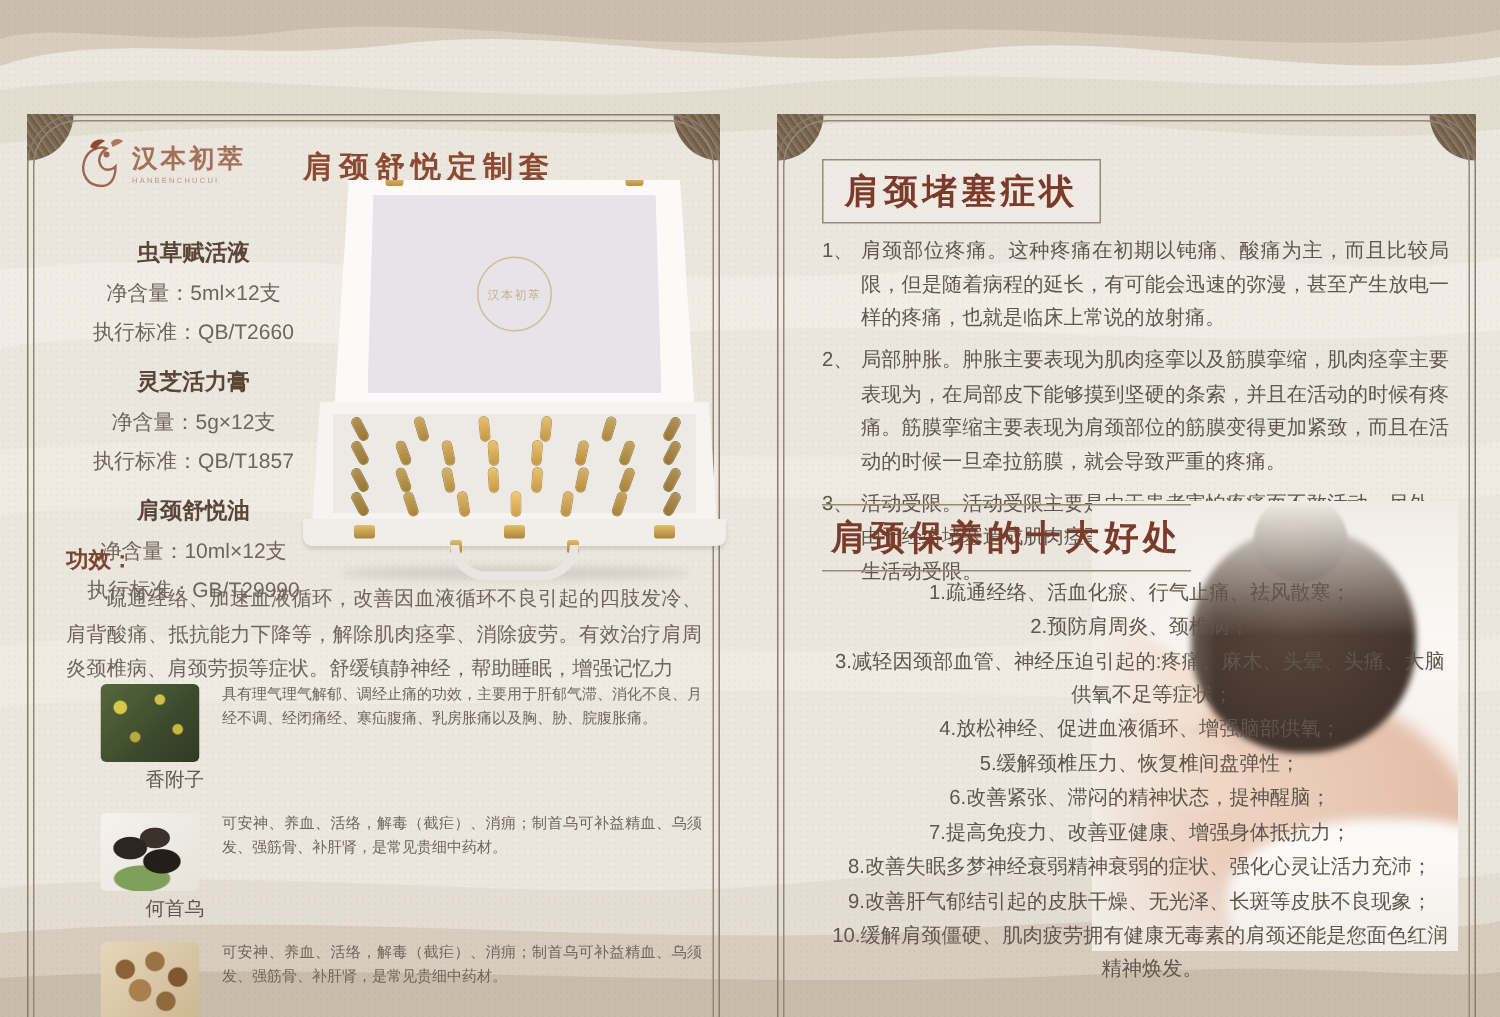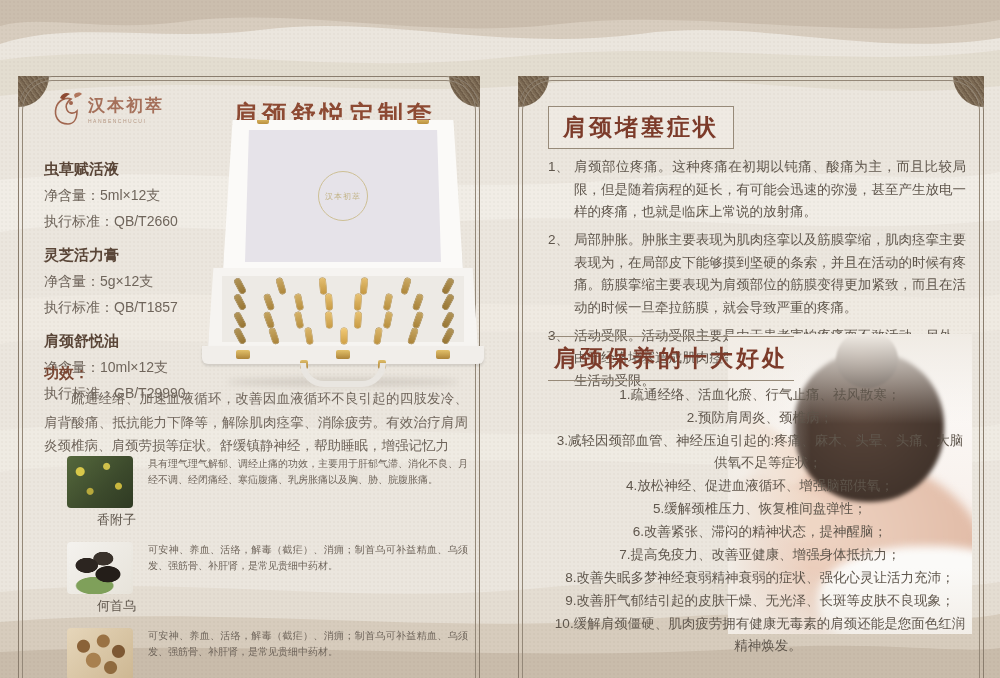--- a/index.html
+++ b/index.html
@@ -22,23 +22,23 @@
   .corner.bl{bottom:0;left:0;border-top-right-radius:100%;}
   .corner.br{bottom:0;right:0;border-top-left-radius:100%;}
   .pageno{position:absolute;bottom:-26px;left:0;width:100%;text-align:center;
           font-size:15px;letter-spacing:1px;color:#7d7268;}
   .content{position:absolute;inset:8px;z-index:3;}
   
   .logo{position:absolute;left:24px;top:6px;display:flex;align-items:center;}
   .logo-texts{margin-left:4px;}
   .logo-name{font-size:17px;font-weight:bold;color:#a5705a;letter-spacing:2px;}
   .logo-sub{font-size:5px;color:#b69884;letter-spacing:1.5px;margin-top:1px;}
-  .main-title{position:absolute;left:110px;top:14px;width:300px;text-align:right;
-          font-size:25px;font-weight:bold;color:#8d4a33;letter-spacing:4px;}
-  .products{position:absolute;left:18px;top:72px;width:170px;}
+  .main-title{position:absolute;left:110px;top:14px;width:300px;text-align:center;
+          font-size:20px;font-weight:bold;color:#8d4a33;letter-spacing:4px;}
+  .products{position:absolute;left:18px;top:72px;width:170px;text-align:center;}
   .prod{margin-bottom:8px;}
   .prod-name{font-size:15px;font-weight:bold;color:#5a4638;line-height:26px;}
   .prod-line{font-size:14px;color:#6f655b;line-height:26px;}
   
   .boxart{position:absolute;left:167px;top:36px;width:300px;height:258px;}
   .lid{position:absolute;left:30px;top:0;width:240px;height:150px;background:#fbfaf8;
        clip-path:polygon(4% 0,96% 0,100% 100%,0 100%);box-shadow:0 1px 2px rgba(0,0,0,.12);}
   .lid-panel{position:absolute;left:22px;top:10px;right:22px;bottom:8px;background:#e6e3e9;
        clip-path:polygon(2% 0,98% 0,100% 100%,0 100%);display:flex;align-items:center;justify-content:center;}
   .stamp{width:48px;height:48px;border:1px solid #cdbf94;border-radius:50%;color:#c3b488;

